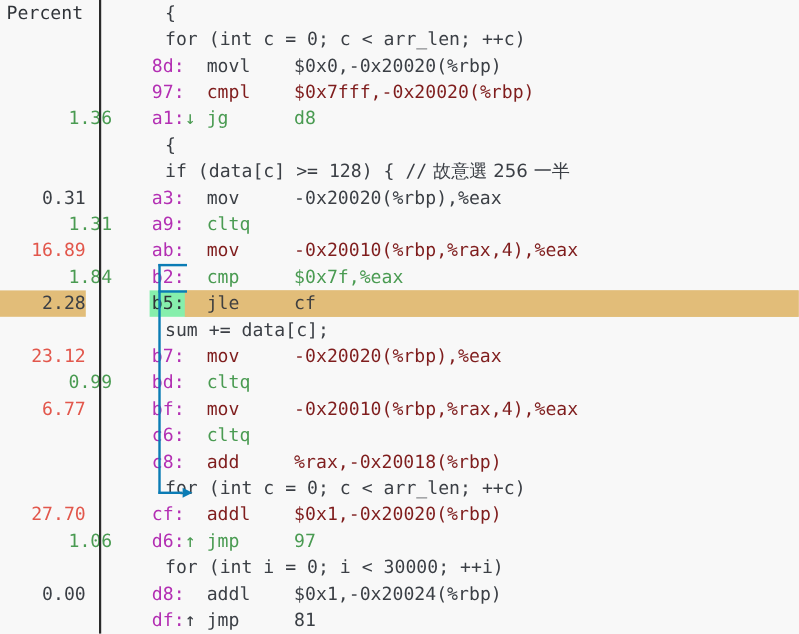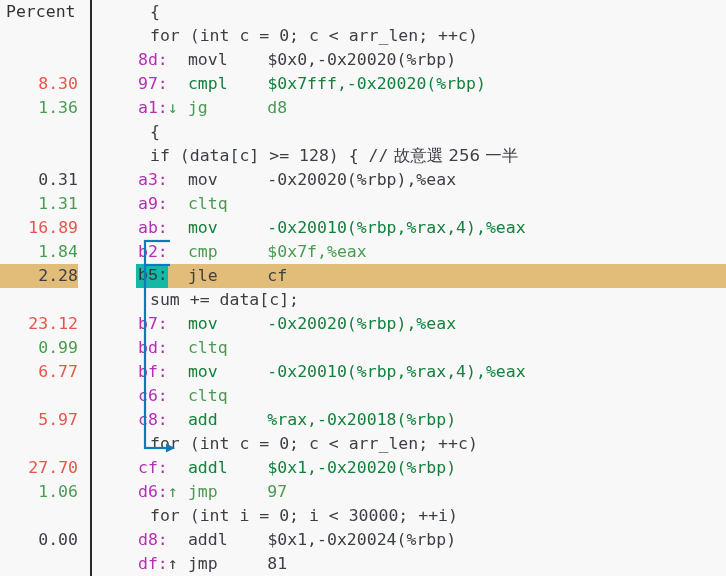--- a/index.html
+++ b/index.html
@@ -57,21 +57,21 @@
     top: 0;
     width: 78px;
     text-align: right;
     height: 24px;
     line-height: 24px;
     white-space: pre;
     z-index: 3;
   }
   .pct.hi { background: #e2bd79; }
   .pct-hot  { color: #e2574c; }
-  .pct-cold { color: #4a9b52; }
+  .pct-cold { color: #4a9b52; padding-left: 24px; }
   .pct-zero { color: #3b3f45; }
 
   
   .hdr-label {
     position: absolute;
     left: 6px;
     top: 0;
     height: 24px;
     line-height: 24px;
     color: #2f3338;
@@ -86,21 +86,21 @@
     left: 100px;
     top: 0;
     height: 24px;
     line-height: 24px;
     color: #b32fb3;
     white-space: pre;
     z-index: 3;
     padding: 0 2px;
     margin-left: 36px;
   }
-  .addr.hi { background: #14b8a6; color: #2f3338; font-family: Liberation Mono, monospace; }
+  .addr.hi { background: #86efac; color: #2f3338; }
 
   
   .code {
     position: absolute;
     left: 168px;
     top: 0;
     height: 24px;
     line-height: 24px;
     white-space: pre;
     z-index: 3;
@@ -129,21 +129,21 @@
     top: 0;
     height: 24px;
     line-height: 24px;
     color: #3b3f45;
     white-space: pre;
     z-index: 3;
   }
   .cjk { font-family: "DejaVu Sans", sans-serif; }
 
   
-  .m-red   { color: #15803d; }
+  .m-red   { color: #7f1d1d; }
   .m-green { color: #4a9b52; }
   .m-dark  { color: #3b3f45; margin-top: 45px; }
 
   .jarrow {
     color: #4a9b52;
   }
 
   
   #jump-arrows {
     position: absolute;
@@ -159,35 +159,35 @@
 <body>
 
 <div id="app">
 
   <div class="gutter-divider"></div>
 
   <div class="rows" id="rows">
       <div class="row"><div class="hdr-label">Percent</div><div class="src">{</div></div>
       <div class="row"><div class="pct"></div><div class="src">for (int c = 0; c &lt; arr_len; ++c)</div></div>
       <div class="row"><div class="pct"></div><div class="addr">8d:</div><div class="code"><span class="jarrow">  </span><span class="m-dark">movl</span><span>    </span><span class="m-dark">$0x0,-0x20020(%rbp)</span></div></div>
-      <div class="row"><div class="pct pct-hot">8.30</div><div class="addr">97:</div><div class="code"><span class="jarrow">  </span><span class="m-red">cmpl</span><span>    </span><span class="m-red">$0x7fff,-0x20020(%rbp)</span></div></div>
+      <div class="row"><div class="addr">97:</div><div class="code"><span class="jarrow">  </span><span class="m-red">cmpl</span><span>    </span><span class="m-red">$0x7fff,-0x20020(%rbp)</span></div></div>
       <div class="row"><div class="pct pct-cold">1.36</div><div class="addr">a1:</div><div class="code"><span class="jarrow">↓ </span><span class="m-green">jg</span><span>      </span><span class="m-green">d8</span></div></div>
       <div class="row"><div class="pct"></div><div class="src">{</div></div>
       <div class="row"><div class="pct"></div><div class="src"><span>if (data[c] &gt;= 128) { //</span><span class="cjk"> 故意選 256 一半</span></div></div>
       <div class="row"><div class="pct pct-zero">0.31</div><div class="addr">a3:</div><div class="code"><span class="jarrow">  </span><span class="m-dark">mov</span><span>     </span><span class="m-dark">-0x20020(%rbp),%eax</span></div></div>
       <div class="row"><div class="pct pct-cold">1.31</div><div class="addr">a9:</div><div class="code"><span class="jarrow">  </span><span class="m-green">cltq</span></div></div>
       <div class="row"><div class="pct pct-hot">16.89</div><div class="addr">ab:</div><div class="code"><span class="jarrow">  </span><span class="m-red">mov</span><span>     </span><span class="m-red">-0x20010(%rbp,%rax,4),%eax</span></div></div>
       <div class="row"><div class="pct pct-cold">1.84</div><div class="addr">b2:</div><div class="code"><span class="jarrow">  </span><span class="m-green">cmp</span><span>     </span><span class="m-green">$0x7f,%eax</span></div></div>
       <div class="row"><div class="hi-bg"></div><div class="pct hi pct-zero">2.28</div><div class="addr hi">b5:</div><div class="code hi"><span>  </span><span>jle</span><span>     </span><span>cf</span></div></div>
       <div class="row"><div class="pct"></div><div class="src">sum += data[c];</div></div>
       <div class="row"><div class="pct pct-hot">23.12</div><div class="addr">b7:</div><div class="code"><span class="jarrow">  </span><span class="m-red">mov</span><span>     </span><span class="m-red">-0x20020(%rbp),%eax</span></div></div>
       <div class="row"><div class="pct pct-cold">0.99</div><div class="addr">bd:</div><div class="code"><span class="jarrow">  </span><span class="m-green">cltq</span></div></div>
       <div class="row"><div class="pct pct-hot">6.77</div><div class="addr">bf:</div><div class="code"><span class="jarrow">  </span><span class="m-red">mov</span><span>     </span><span class="m-red">-0x20010(%rbp,%rax,4),%eax</span></div></div>
       <div class="row"><div class="addr">c6:</div><div class="code"><span class="jarrow">  </span><span class="m-green">cltq</span></div></div>
-      <div class="row"><div class="pct pct-hot">5.97</div><div class="addr">c8:</div><div class="code"><span class="jarrow">  </span><span class="m-red">add</span><span>     </span><span class="m-red">%rax,-0x20018(%rbp)</span></div></div>
+      <div class="row"><div class="addr">c8:</div><div class="code"><span class="jarrow">  </span><span class="m-red">add</span><span>     </span><span class="m-red">%rax,-0x20018(%rbp)</span></div></div>
       <div class="row"><div class="pct"></div><div class="src">for (int c = 0; c &lt; arr_len; ++c)</div></div>
       <div class="row"><div class="pct pct-hot">27.70</div><div class="addr">cf:</div><div class="code"><span class="jarrow">  </span><span class="m-red">addl</span><span>    </span><span class="m-red">$0x1,-0x20020(%rbp)</span></div></div>
       <div class="row"><div class="pct pct-cold">1.06</div><div class="addr">d6:</div><div class="code"><span class="jarrow">↑ </span><span class="m-green">jmp</span><span>     </span><span class="m-green">97</span></div></div>
       <div class="row"><div class="pct"></div><div class="src">for (int i = 0; i &lt; 30000; ++i)</div></div>
       <div class="row"><div class="pct pct-zero">0.00</div><div class="addr">d8:</div><div class="code"><span class="jarrow">  </span><span class="m-dark">addl</span><span>    </span><span class="m-dark">$0x1,-0x20024(%rbp)</span></div></div>
       <div class="row"><div class="pct"></div><div class="addr">df:</div><div class="code"><span class="m-dark">↑ </span><span class="m-dark">jmp</span><span>     </span><span class="m-dark">81</span></div></div>
     </div>
 
   <svg id="jump-arrows" width="726" height="576" viewBox="0 0 726 576">
 

